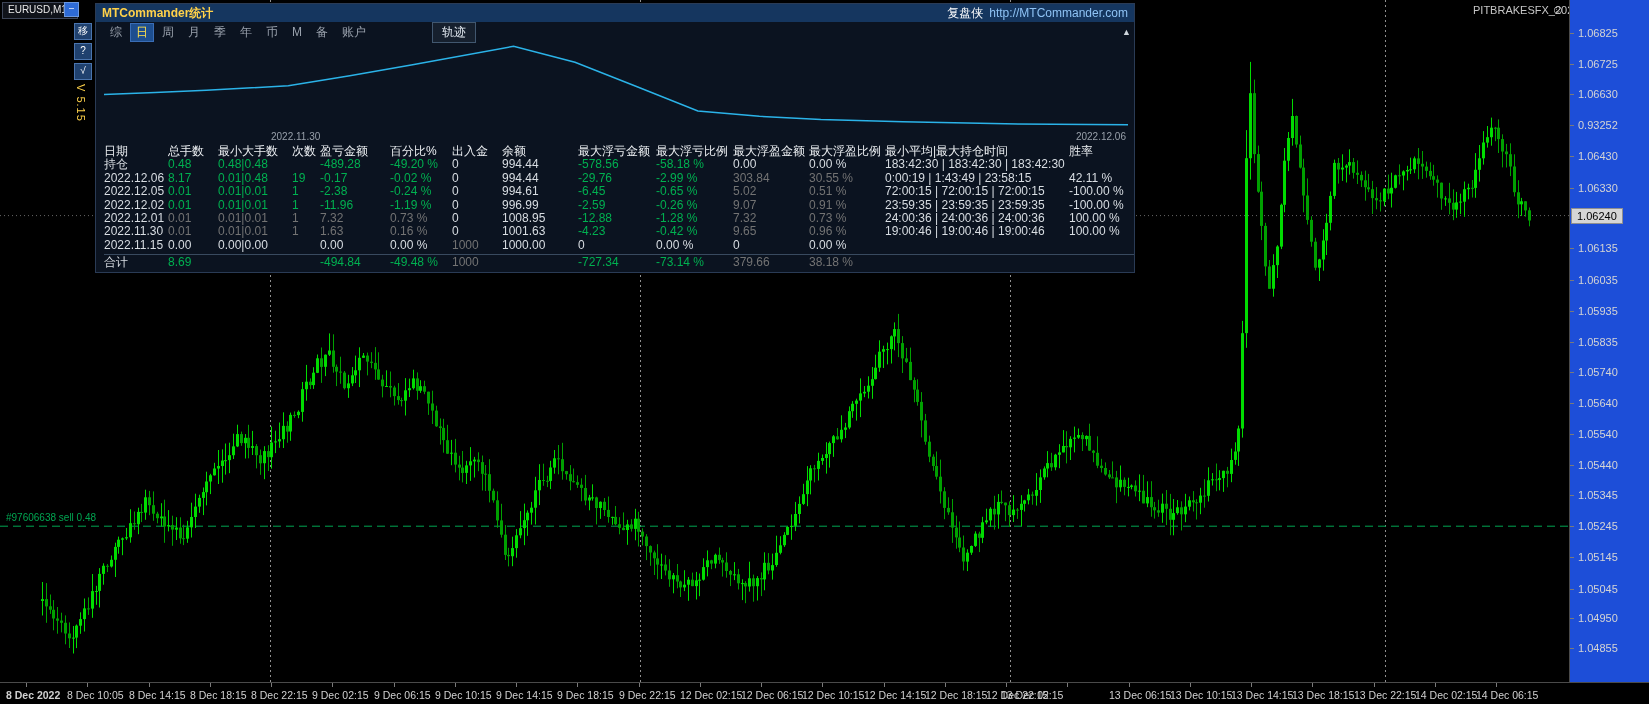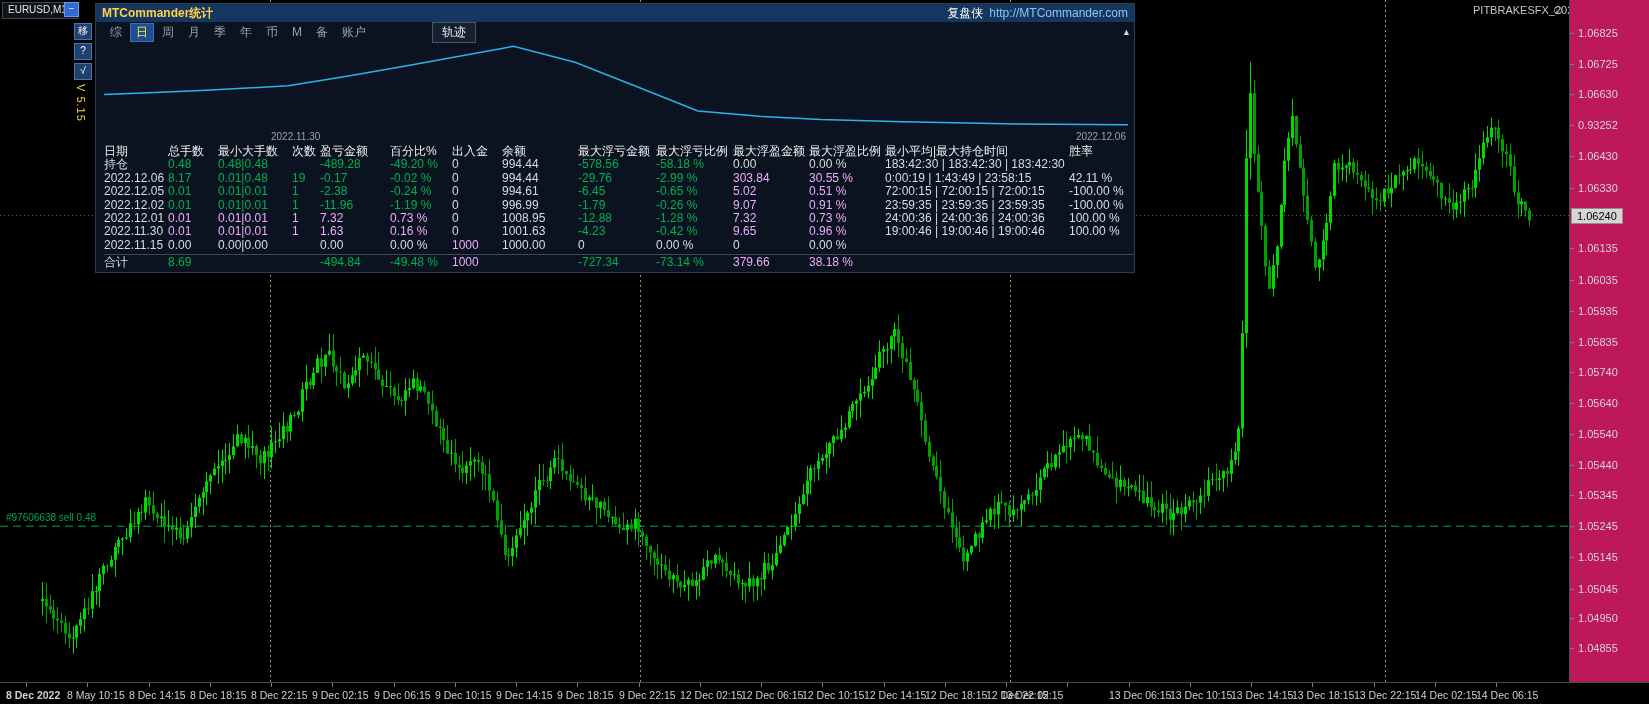--- a/index.html
+++ b/index.html
@@ -2,21 +2,21 @@
 <html><head>
 <meta charset="utf-8">
 <style>
   html,body{margin:0;padding:0;background:#000;}
   #app{position:relative;width:1649px;height:704px;background:#000;overflow:hidden;
        font-family:"Liberation Sans","DejaVu Sans",sans-serif;}
   
   #plot{position:absolute;left:0;top:0;width:1569px;height:682px;z-index:1;}
   #candles-svg{position:absolute;left:0;top:0;}
   
-  #price-axis{position:absolute;left:1569px;top:0;width:80px;height:682px;border-left:1px solid #4a4a4a;background:#be185d;z-index:2;}
+  #price-axis{position:absolute;left:1569px;top:0;width:80px;height:682px;border-left:1px solid #4a4a4a;background:#1d4ed8;z-index:2;}
   .price-label{position:absolute;left:8px;color:#d4d4d4;font-size:11px;transform:translateY(-50%);white-space:nowrap;}
   .price-tick{position:absolute;left:0;width:4px;height:1px;background:#7a7a7a;}
   #current-price-box{position:absolute;left:1px;background:#d6d6d6;color:#000;font-size:11px;line-height:14px;
        padding:0 5px;transform:translateY(-50%);border:1px solid #8f8f8f;}
   
   #time-axis{position:absolute;left:0;top:682px;width:1649px;height:22px;border-top:1px solid #4a4a4a;background:#000;z-index:2;}
   .time-label{position:absolute;top:6px;color:#d0d0d0;font-size:10.5px;white-space:nowrap;}
   .time-label.date{font-weight:bold;}
   .time-tick{position:absolute;top:0;width:1px;height:4px;background:#7a7a7a;}
   
@@ -45,21 +45,21 @@
   .track-btn{margin-left:58px;border:1px solid #41576f;color:#dfe6ee;font-size:12px;padding:1px 9px;background:#16202e;cursor:default;}
   .scroll-icon{margin-left:auto;margin-right:3px;color:#cfd6dd;font-size:9px;cursor:default;}
   .equity-wrap{position:relative;height:101px;flex:0 0 auto;}
   .equity-xlabel{position:absolute;bottom:1px;color:#98a0aa;font-size:10px;}
   .stat-table{flex:1;padding:2px 0 0 8px;font-size:12px;position:relative;}
   .t-row{display:grid;grid-template-columns:64px 50px 74px 28px 70px 62px 50px 76px 78px 77px 76px 76px 184px 60px;
        height:13.4px;line-height:13.4px;white-space:nowrap;}
   .t-row span{overflow:visible;}
   .t-head{color:#eceff2;}
   .total-row{border-top:1px solid #394a5f;margin-top:2px;padding-top:1px;height:15px;}
-  .c-g{color:#00b050}.c-r{color:#f0abfc}.c-w{color:#d8dde2}
+  .c-g{color:#00b050}.c-r{color:#737373}.c-w{color:#d8dde2}
 </style>
 </head>
 <body>
 
 <div id="app">
 
   <div id="plot">
     <svg id="candles-svg" width="1569" height="682">
         <line x1="270.5" y1="0" x2="270.5" y2="682" stroke="#909090" stroke-width="1" stroke-dasharray="2,3"></line>
         <line x1="640.5" y1="0" x2="640.5" y2="682" stroke="#909090" stroke-width="1" stroke-dasharray="2,3"></line>
@@ -515,21 +515,21 @@
       <div class="price-tick" style="top: 618px;"></div>
       <div class="price-label" style="top: 618px;">1.04950</div>
       <div class="price-tick" style="top: 648px;"></div>
       <div class="price-label" style="top: 648px;">1.04855</div>
       <div id="current-price-box" style="top: 216px;">1.06240</div>
     </div>
   <div id="time-axis">
       <div class="time-tick" style="left: 26px;"></div>
       <div class="time-label date" style="left: 6px;">8 Dec 2022</div>
       <div class="time-tick" style="left: 87px;"></div>
-      <div class="time-label" style="left: 67px;">8 May 10:15</div>
+      <div class="time-label" style="left: 67px;">8 Dec 10:05</div>
       <div class="time-tick" style="left: 149px;"></div>
       <div class="time-label" style="left: 129px;">8 Dec 14:15</div>
       <div class="time-tick" style="left: 210px;"></div>
       <div class="time-label" style="left: 190px;">8 Dec 18:15</div>
       <div class="time-tick" style="left: 271px;"></div>
       <div class="time-label" style="left: 251px;">8 Dec 22:15</div>
       <div class="time-tick" style="left: 332px;"></div>
       <div class="time-label" style="left: 312px;">9 Dec 02:15</div>
       <div class="time-tick" style="left: 394px;"></div>
       <div class="time-label" style="left: 374px;">9 Dec 06:15</div>
@@ -667,21 +667,21 @@
         </div>
         <div class="t-row">
           <span class="c-w">2022.12.02</span>
           <span class="c-g">0.01</span>
           <span class="c-g">0.01|0.01</span>
           <span class="c-g">1</span>
           <span class="c-g">-11.96</span>
           <span class="c-g">-1.19 %</span>
           <span class="c-w">0</span>
           <span class="c-w">996.99</span>
-          <span class="c-g">-1.79</span>
+          <span class="c-g">-2.59</span>
           <span class="c-g">-0.26 %</span>
           <span class="c-r">9.07</span>
           <span class="c-r">0.91 %</span>
           <span class="c-w">23:59:35 | 23:59:35 | 23:59:35</span>
           <span class="c-w">-100.00 %</span>
         </div>
         <div class="t-row">
           <span class="c-w">2022.12.01</span>
           <span class="c-r">0.01</span>
           <span class="c-r">0.01|0.01</span>

